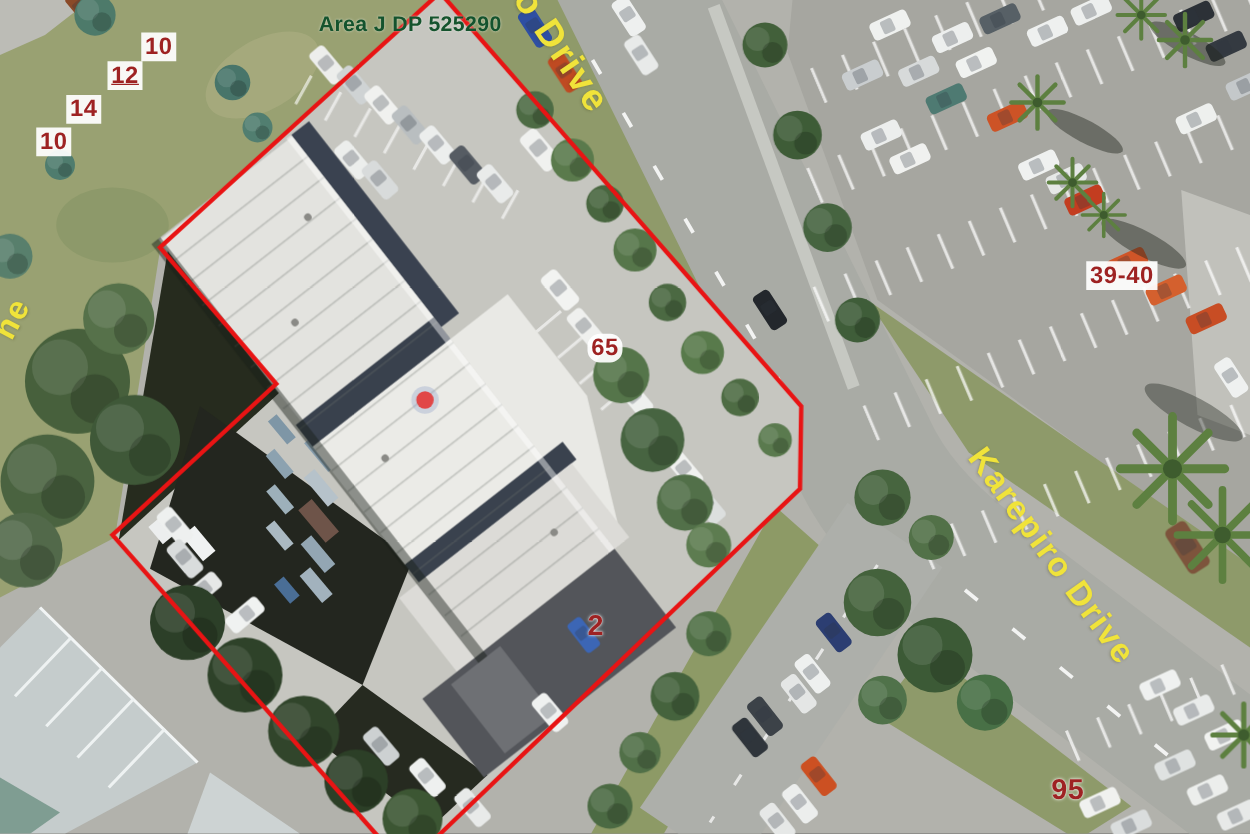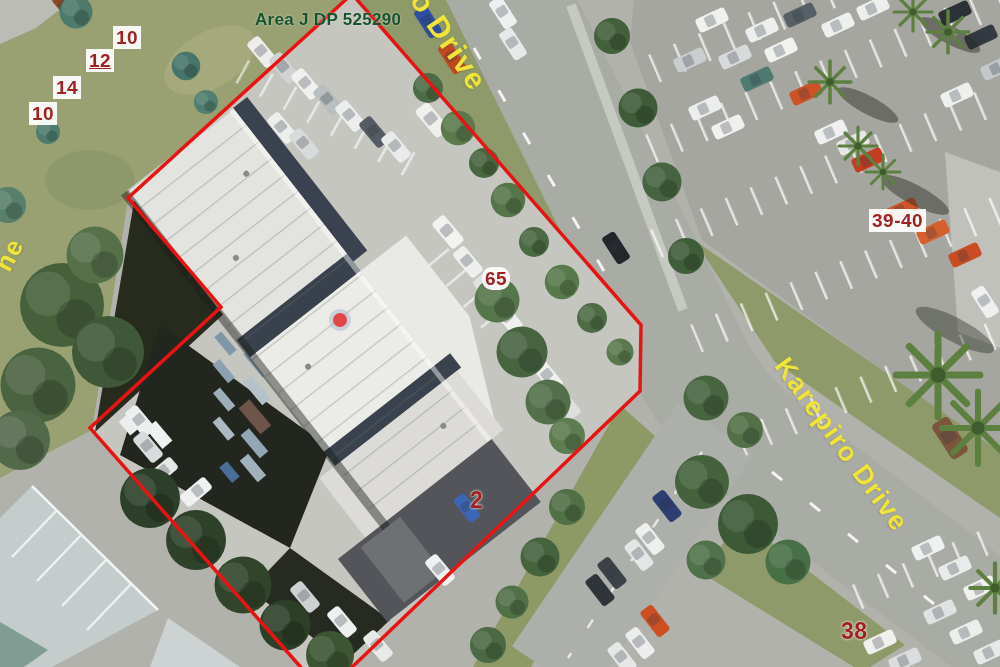--- a/index.html
+++ b/index.html
@@ -291,21 +291,21 @@
     <circle id="marker-dot" r="7" fill="#e14747" cx="340" cy="320"></circle>
   </g>
 </svg>
 
 <div id="labels-layer">
   <div class="area-label">Area J DP 525290</div>
 <div class="addr" style="left: 113px; top: 2px;">10</div>
       <div class="addr" style="left: 86px; top: 25px; text-decoration: underline;">12</div>
       <div class="addr" style="left: 53px; top: 52px;">14</div>
       <div class="addr" style="left: 29px; top: 78px;">10</div>
-      <div class="addr" style="left: 482px; top: 243px; border-radius: 10px;">65</div>
+      <div class="addr" style="left: 470px; top: 243px; border-radius: 10px;">65</div>
       <div class="addr" style="left: 869px; top: 185px;">39-40</div>
       <div class="addr nobg" style="left: 467px; top: 465px;">2</div>
-      <div class="addr nobg" style="left: 838px; top: 596px;">38</div>
+      <div class="addr nobg" style="left: 838px; top: 596px;">95</div>
       <div class="street" style="left: 424px; top: -26px; font-size: 30px; transform: rotate(56deg);">ro Drive</div>
       <div class="street" style="left: 793px; top: 352px; font-size: 27px; transform: rotate(54deg);">Karepiro Drive</div>
       <div class="street" style="left: -12px; top: 262px; font-size: 26px; transform: rotate(-62deg);">ne</div>
     </div>
 </div>
 
 </body></html>

